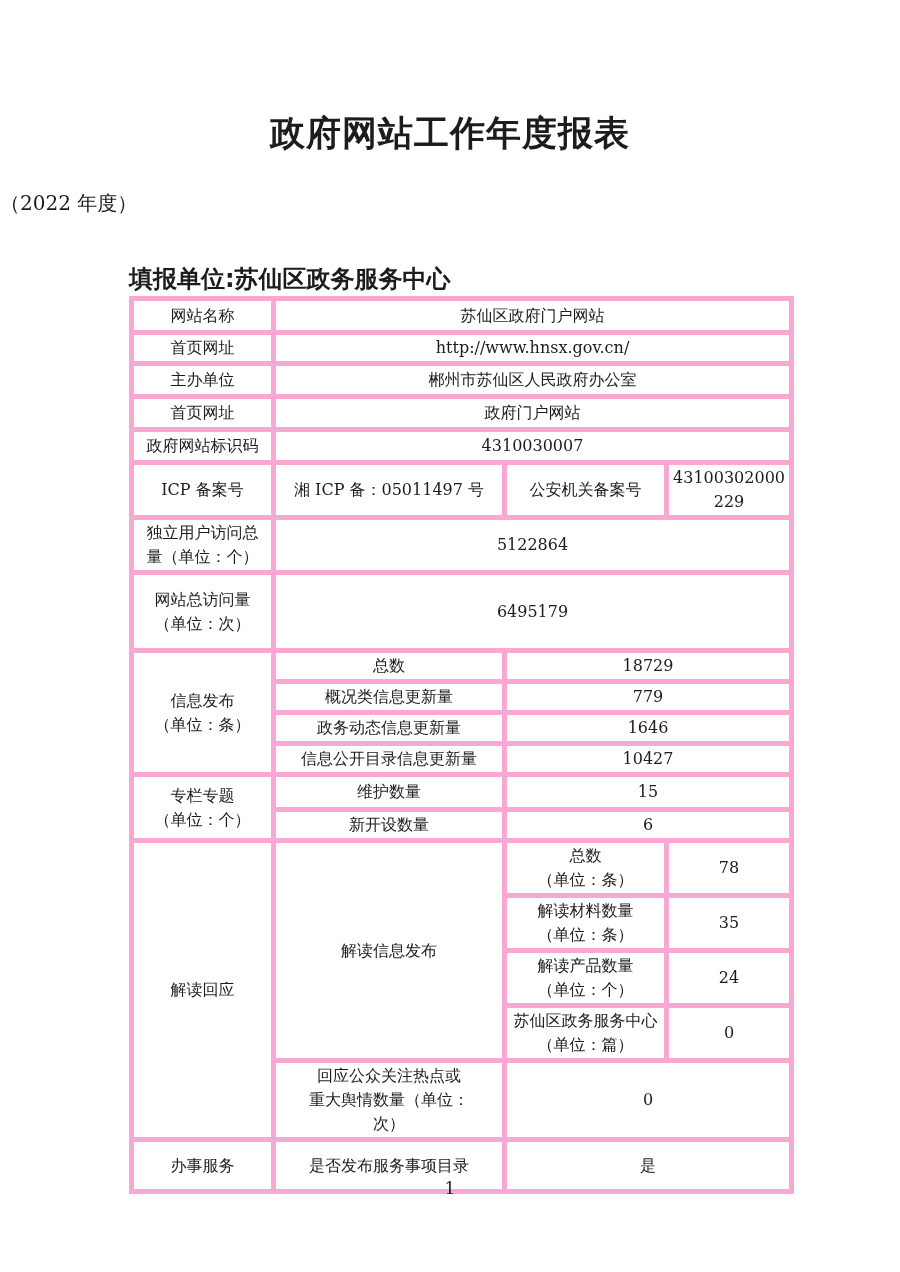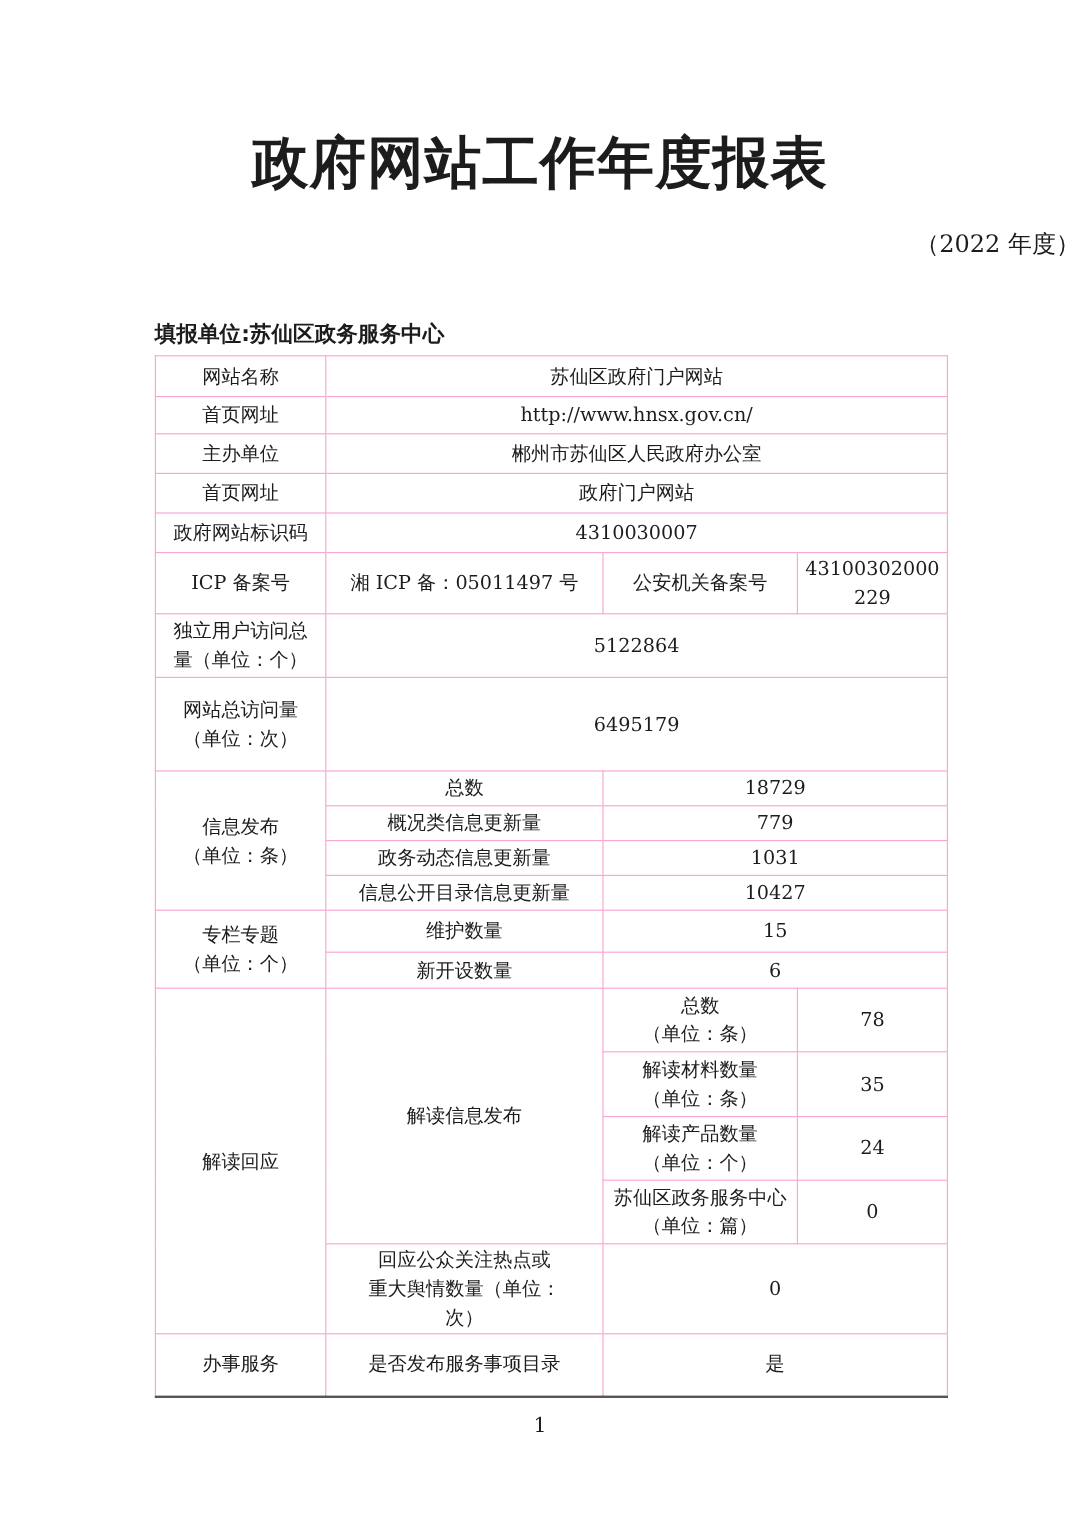--- a/index.html
+++ b/index.html
@@ -7,47 +7,47 @@
     position:relative;
     width:900px;height:1272px;
     background:#ffffff;
     font-family:"DejaVu Serif","Liberation Serif",serif;
     color:#1c1c1c;
     overflow:hidden;
   }
   .doc-title{
     position:absolute;top:110px;left:0;right:0;
     text-align:center;
-    font-family:Liberation Sans, sans-serif;
+    font-family:Liberation Mono, monospace;
     font-weight:bold;
-    font-size:47px;
+    font-size:35px;
     letter-spacing:1px;
     line-height:52px;
   }
   .doc-subtitle{
     position:absolute;top:188px;left:0;right:0;
-    text-align:right;
+    text-align:left;
     font-size:20px;
     line-height:30px;
   }
   .unit-line{
     position:absolute;top:266px;left:129px;
     font-family:"DejaVu Sans","Liberation Sans",sans-serif;
     font-weight:bold;
-    font-size:18px;
+    font-size:24px;
     line-height:26px;
   }
   table.report{
     position:absolute;top:296px;left:129px;
     width:660px;
     border-collapse:collapse;
     table-layout:fixed;
   }
   table.report td{
-    border:1px solid #f9a8d4;
+    border:5px solid #f9a8d4;
     font-size:16px;
     text-align:center;
     vertical-align:middle;
     padding:1px 4px;
     line-height:24px;
     white-space:pre-line;
     overflow:hidden;
     margin-top:21px;
   }
   table.report{border-bottom:2px solid #565656;}
@@ -117,21 +117,21 @@
 （单位：条）</td>
         <td>总数</td>
         <td colspan="2">18729</td>
       </tr>
       <tr style="height:29px">
         <td>概况类信息更新量</td>
         <td colspan="2">779</td>
       </tr>
       <tr style="height:29px">
         <td>政务动态信息更新量</td>
-        <td colspan="2">1031</td>
+        <td colspan="2">1646</td>
       </tr>
       <tr style="height:29px">
         <td>信息公开目录信息更新量</td>
         <td colspan="2">10427</td>
       </tr>
       <tr style="height:35px">
         <td rowspan="2">专栏专题
 （单位：个）</td>
         <td>维护数量</td>
         <td colspan="2">15</td>

